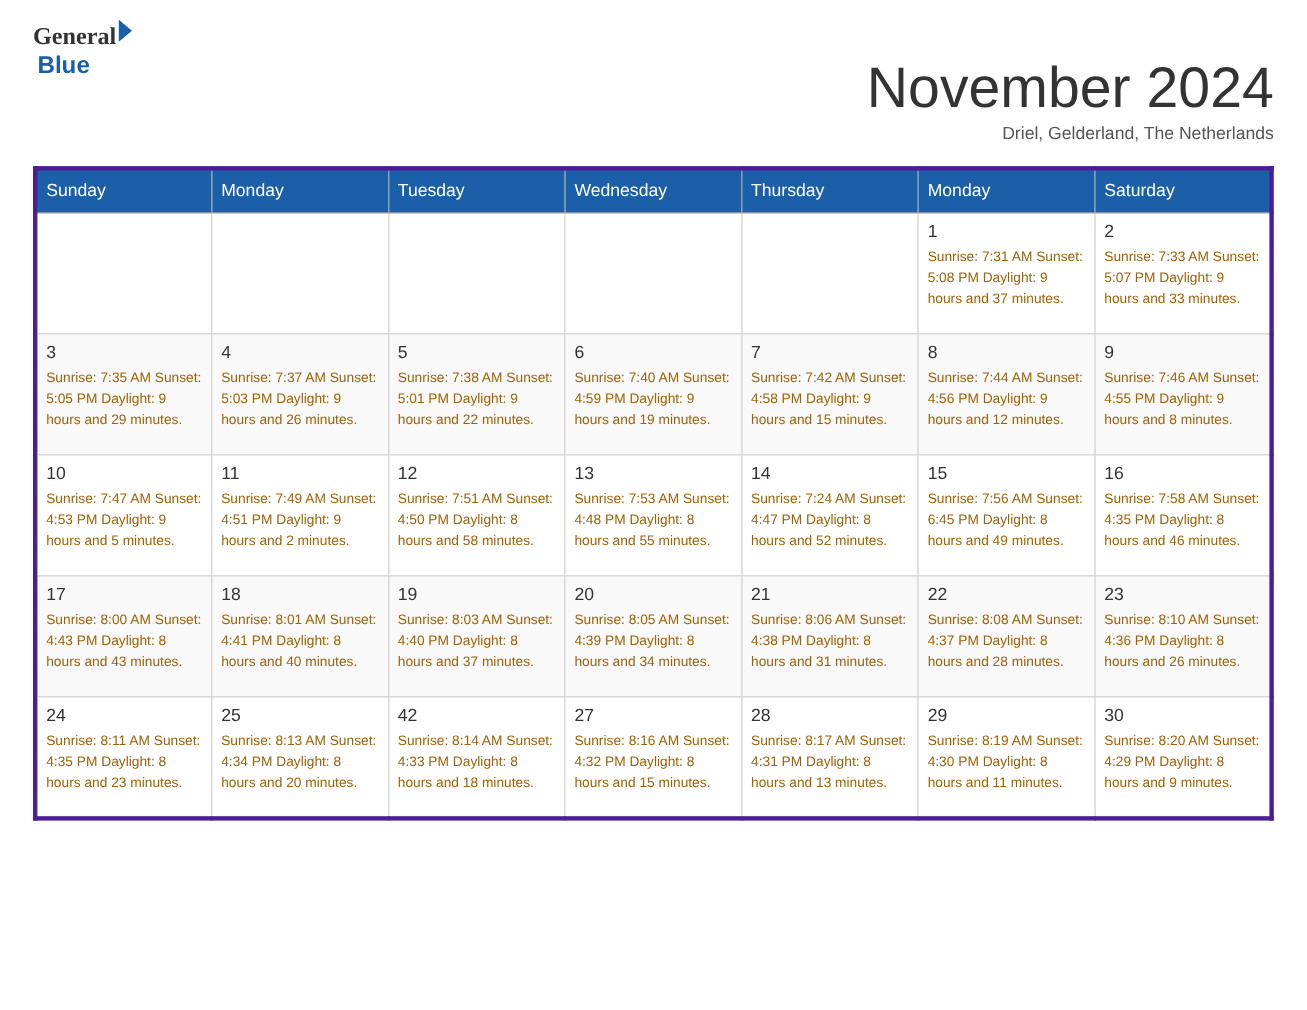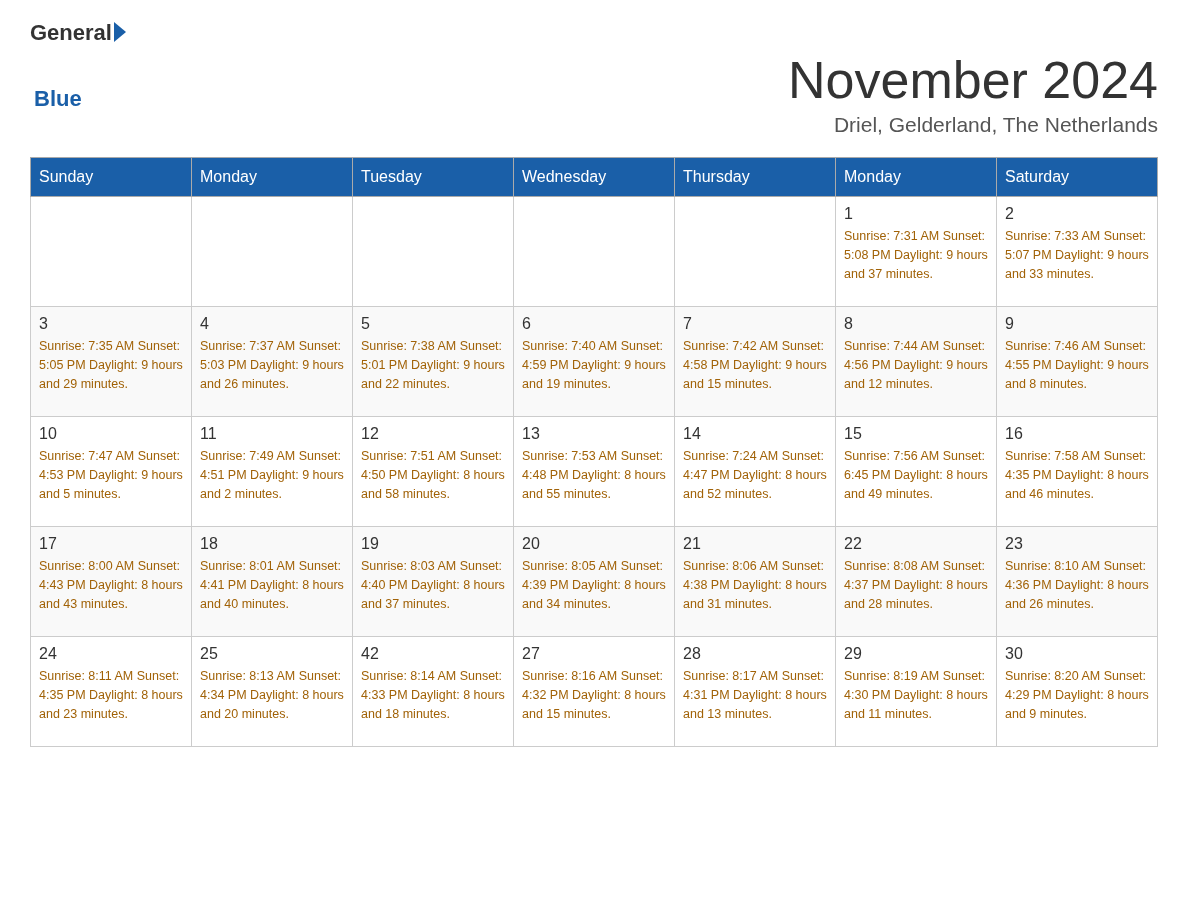--- a/index.html
+++ b/index.html
@@ -17,21 +17,20 @@
     }
     .logo-text-general {
       font-size: 22px;
       font-weight: bold;
       color: #333;
     }
     .logo-text-blue {
       font-size: 22px;
       font-weight: bold;
       color: #1a5fa8;
-      margin-top: 40px;
     }
     .logo-arrow {
       width: 0;
       height: 0;
       border-left: 12px solid #1a5fa8;
       border-top: 10px solid transparent;
       border-bottom: 10px solid transparent;
       margin-left: 2px;
       margin-top: -2px;
     }
@@ -39,28 +38,28 @@
       text-align: right;
     }
     .month-title {
       font-size: 52px;
       font-weight: normal;
       color: #333;
       line-height: 1.1;
       margin-top: 32px;
     }
     .location {
-      font-size: 21px;
+      font-size: 16px;
       color: #555;
       margin-top: 4px;
     }
     .calendar {
       width: 100%;
       border-collapse: collapse;
-      border: 1px solid #4c1d95;
+      border: 4px solid #4c1d95;
     }
     .calendar th {
       background-color: #1a5fa8;
       color: #fff;
       font-size: 16px;
       font-weight: normal;
       padding: 10px 8px;
       text-align: left;
       border: 1px solid #aaa;
     }
@@ -95,21 +94,22 @@
     }
     .calendar thead tr th {
       background-color: #1a5fa8 !important;
     }
     .logo-container {
       display: flex;
       flex-direction: column;
     }
     .logo-line1 {
       display: flex;
-      align-items: center;
+      align-items: flex-start;
+      font-family: Liberation Serif, serif;
     }
   </style>
 </head>
 <body>
 
 <div class="header">
   <div class="logo-container">
     <div class="logo-line1">
       <span class="logo-text-general">General</span>
       <div class="logo-arrow"></div>

